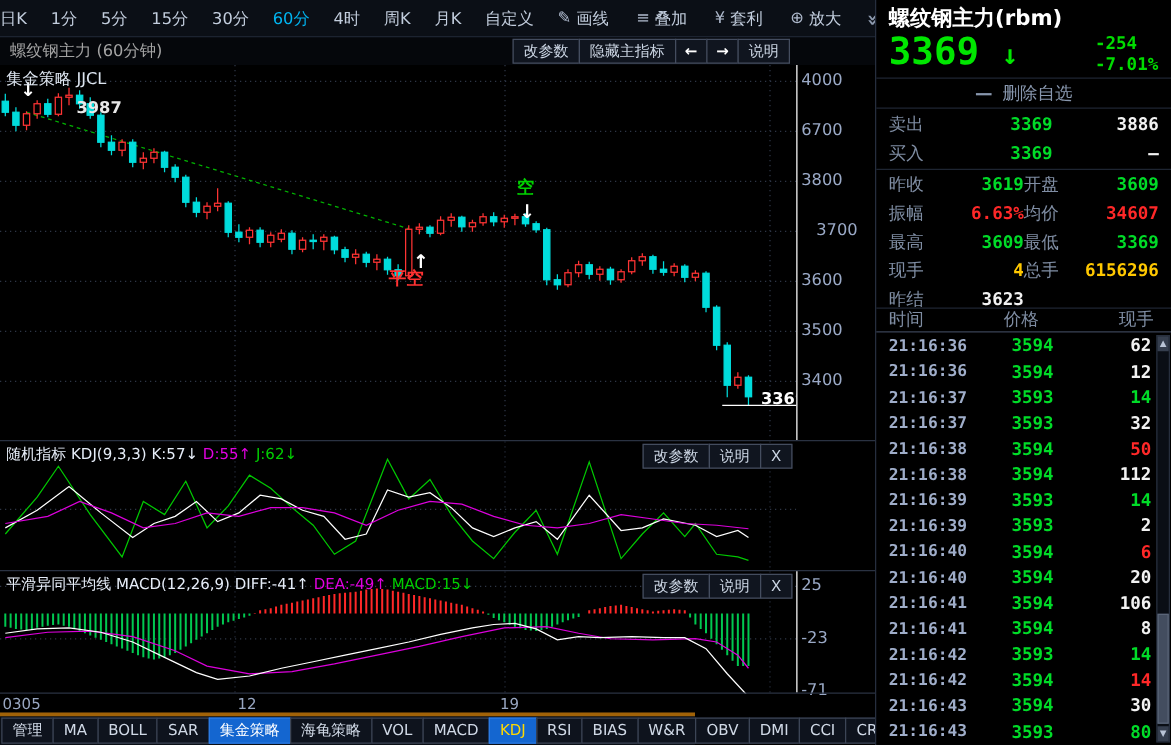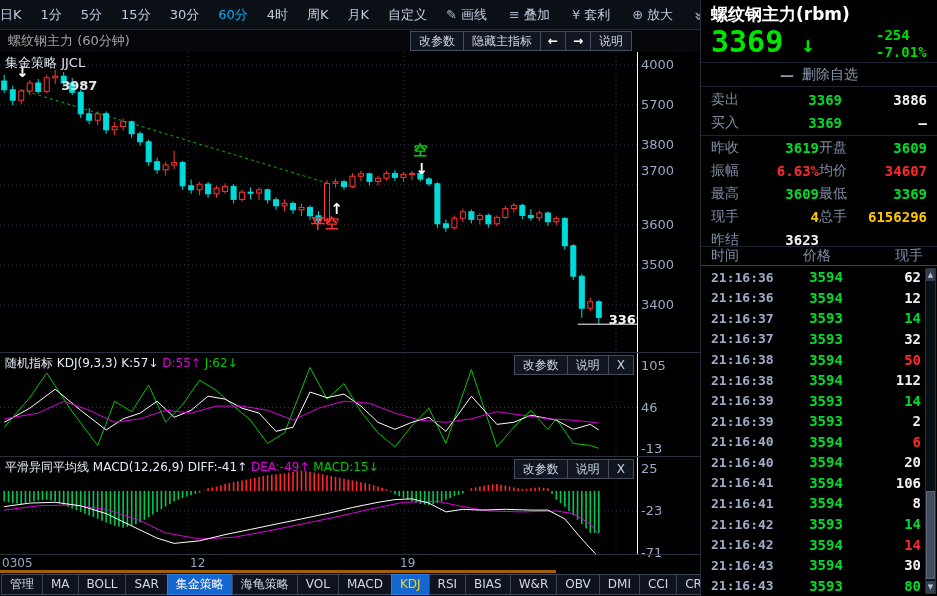--- a/index.html
+++ b/index.html
@@ -288,23 +288,23 @@
         <text x="16.233333333333334" y="25.2" fill="#ffffff" font-size="15" font-weight="bold" font-family="&quot;DejaVu Sans&quot;,sans-serif">↓</text>
         <text x="61.20666666666668" y="38" fill="#e8e8e8" font-size="13" font-weight="bold" font-family="&quot;DejaVu Sans&quot;,sans-serif">3987</text>
         <text x="310.99333333333334" y="175.6" fill="#ff3232" font-size="14" font-weight="bold" font-family="&quot;DejaVu Sans&quot;,sans-serif">平空</text>
         <text x="330.4866666666667" y="162" fill="#ffffff" font-size="15" font-weight="bold" font-family="&quot;DejaVu Sans&quot;,sans-serif">↑</text>
         <text x="413.42" y="102.8" fill="#00d200" font-size="14" font-weight="bold" font-family="&quot;DejaVu Sans&quot;,sans-serif">空</text>
         <text x="415.42" y="122" fill="#ffffff" font-size="15" font-weight="bold" font-family="&quot;DejaVu Sans&quot;,sans-serif">↓</text>
         <text x="608.7800000000001" y="271.6" fill="#ffffff" font-size="13" font-weight="bold" font-family="&quot;DejaVu Sans&quot;,sans-serif">3369</text>
       </svg>
     <div class="gutter" id="mainGutter">
         <span class="ylab" style="top: 5px;">4000</span>
-        <span class="ylab" style="top: 45px;">5700</span>
+        <span class="ylab" style="top: 45px;">6700</span>
         <span class="ylab" style="top: 85px;">3800</span>
-        <span class="ylab" style="top: 111px;">3700</span>
+        <span class="ylab" style="top: 125px; margin-left: 12px;">3700</span>
         <span class="ylab" style="top: 165px;">3600</span>
         <span class="ylab" style="top: 205px;">3500</span>
         <span class="ylab" style="top: 245px;">3400</span>
       </div>
   </div>
 
   <div class="abs panel" id="kdjPanel">
     <div class="phead">
       <span class="w">随机指标 KDJ(9,3,3)</span>
       <span class="w">K:57↓</span>
@@ -318,25 +318,20 @@
       </div>
     <svg id="kdjSvg" width="637" height="104">
         <line x1="0" x2="637" y1="54.5006" y2="54.5006" stroke="#2e3646" stroke-dasharray="1,3"></line>
         <line x1="188" x2="188" y1="0" y2="104" stroke="#242c3a" stroke-dasharray="1,3"></line>
         <line x1="404" x2="404" y1="0" y2="104" stroke="#242c3a" stroke-dasharray="1,3"></line>
         <line x1="616" x2="616" y1="0" y2="104" stroke="#242c3a" stroke-dasharray="1,3"></line>
         <polyline points="4.246666666666667,74.2 29.72666666666667,44.7 46.71333333333334,20.0 72.19333333333334,58.7 97.67333333333335,92.5 114.66000000000001,48.2 131.64666666666668,58.7 148.63333333333335,32.0 165.62,69.3 182.60666666666668,51.7 199.59333333333336,27.1 216.58,37.6 233.5666666666667,53.1 250.55333333333337,67.2 267.54,90.4 284.5266666666667,79.8 310.0066666666667,14.4 326.99333333333334,46.1 343.98,30.6 360.9666666666667,58.7 377.9533333333334,79.8 394.94000000000005,93.9 411.92666666666673,72.8 428.91333333333336,55.2 445.90000000000003,90.4 471.38000000000005,16.5 496.86000000000007,93.9 513.8466666666667,74.2 530.8333333333334,57.3 547.82,76.3 556.3133333333334,65.8 573.3000000000001,90.4 590.2866666666667,92.5 598.7800000000001,95.3" fill="none" stroke="#00c800" stroke-width="1"></polyline>
         <polyline points="4.246666666666667,69.3 29.72666666666667,55.2 55.20666666666668,36.2 80.68666666666668,57.3 106.16666666666669,77.0 123.15333333333335,65.8 140.14000000000001,60.1 157.1266666666667,48.2 174.11333333333334,64.3 191.10000000000002,57.3 208.0866666666667,43.2 225.07333333333335,46.1 242.06000000000003,55.2 259.0466666666667,60.1 276.03333333333336,78.4 293.02000000000004,74.2 310.0066666666667,39.0 326.99333333333334,44.7 343.98,41.1 360.9666666666667,53.1 377.9533333333334,69.3 394.94000000000005,76.3 411.92666666666673,69.3 428.91333333333336,64.3 445.90000000000003,78.4 471.38000000000005,43.2 496.86000000000007,71.4 513.8466666666667,69.3 530.8333333333334,62.2 556.3133333333334,67.2 573.3000000000001,76.3 590.2866666666667,71.4 598.7800000000001,77.0" fill="none" stroke="#ffffff" stroke-width="1"></polyline>
         <polyline points="4.246666666666667,65.8 38.220000000000006,60.1 63.70000000000001,48.2 89.18,57.3 114.66000000000001,69.3 140.14000000000001,65.8 165.62,57.3 191.10000000000002,60.1 216.58,53.1 242.06000000000003,53.1 267.54,57.3 293.02000000000004,67.2 318.50000000000006,55.2 343.98,48.2 369.46000000000004,50.3 394.94000000000005,60.1 420.42,67.2 445.90000000000003,69.3 471.38000000000005,65.8 496.86000000000007,58.7 522.34,62.2 547.82,65.8 573.3000000000001,67.2 598.7800000000001,70.0" fill="none" stroke="#dc00dc" stroke-width="1"></polyline>
       </svg>
-    <div class="gutter" id="kdjGutter">
-        <span class="ylab" style="top: 5px;">105</span>
-        <span class="ylab" style="top: 46.5006px;">46</span>
-        <span class="ylab" style="top: 88.0012px;">-13</span>
-      </div>
   </div>
 
   <div class="abs panel" id="macdPanel">
     <div class="phead">
       <span class="w">平滑异同平均线 MACD(12,26,9)</span>
       <span class="w">DIFF:-41↑</span>
       <span class="m">DEA:-49↑</span>
       <span class="g">MACD:15↓</span>
     </div>
     <div class="p-btns" id="macdBtns">

